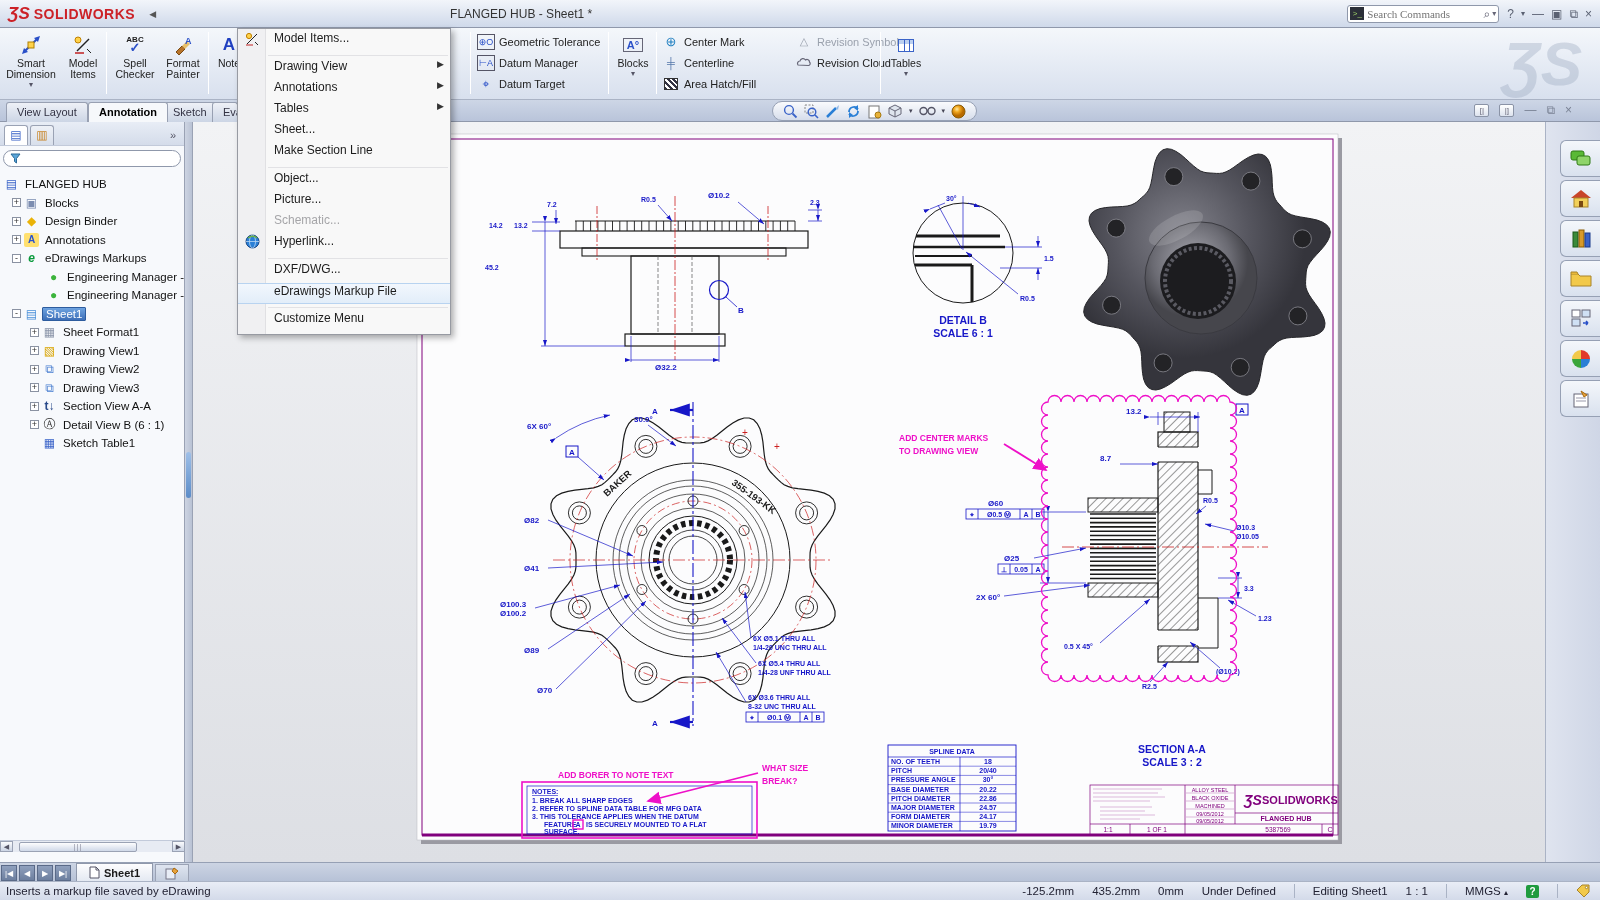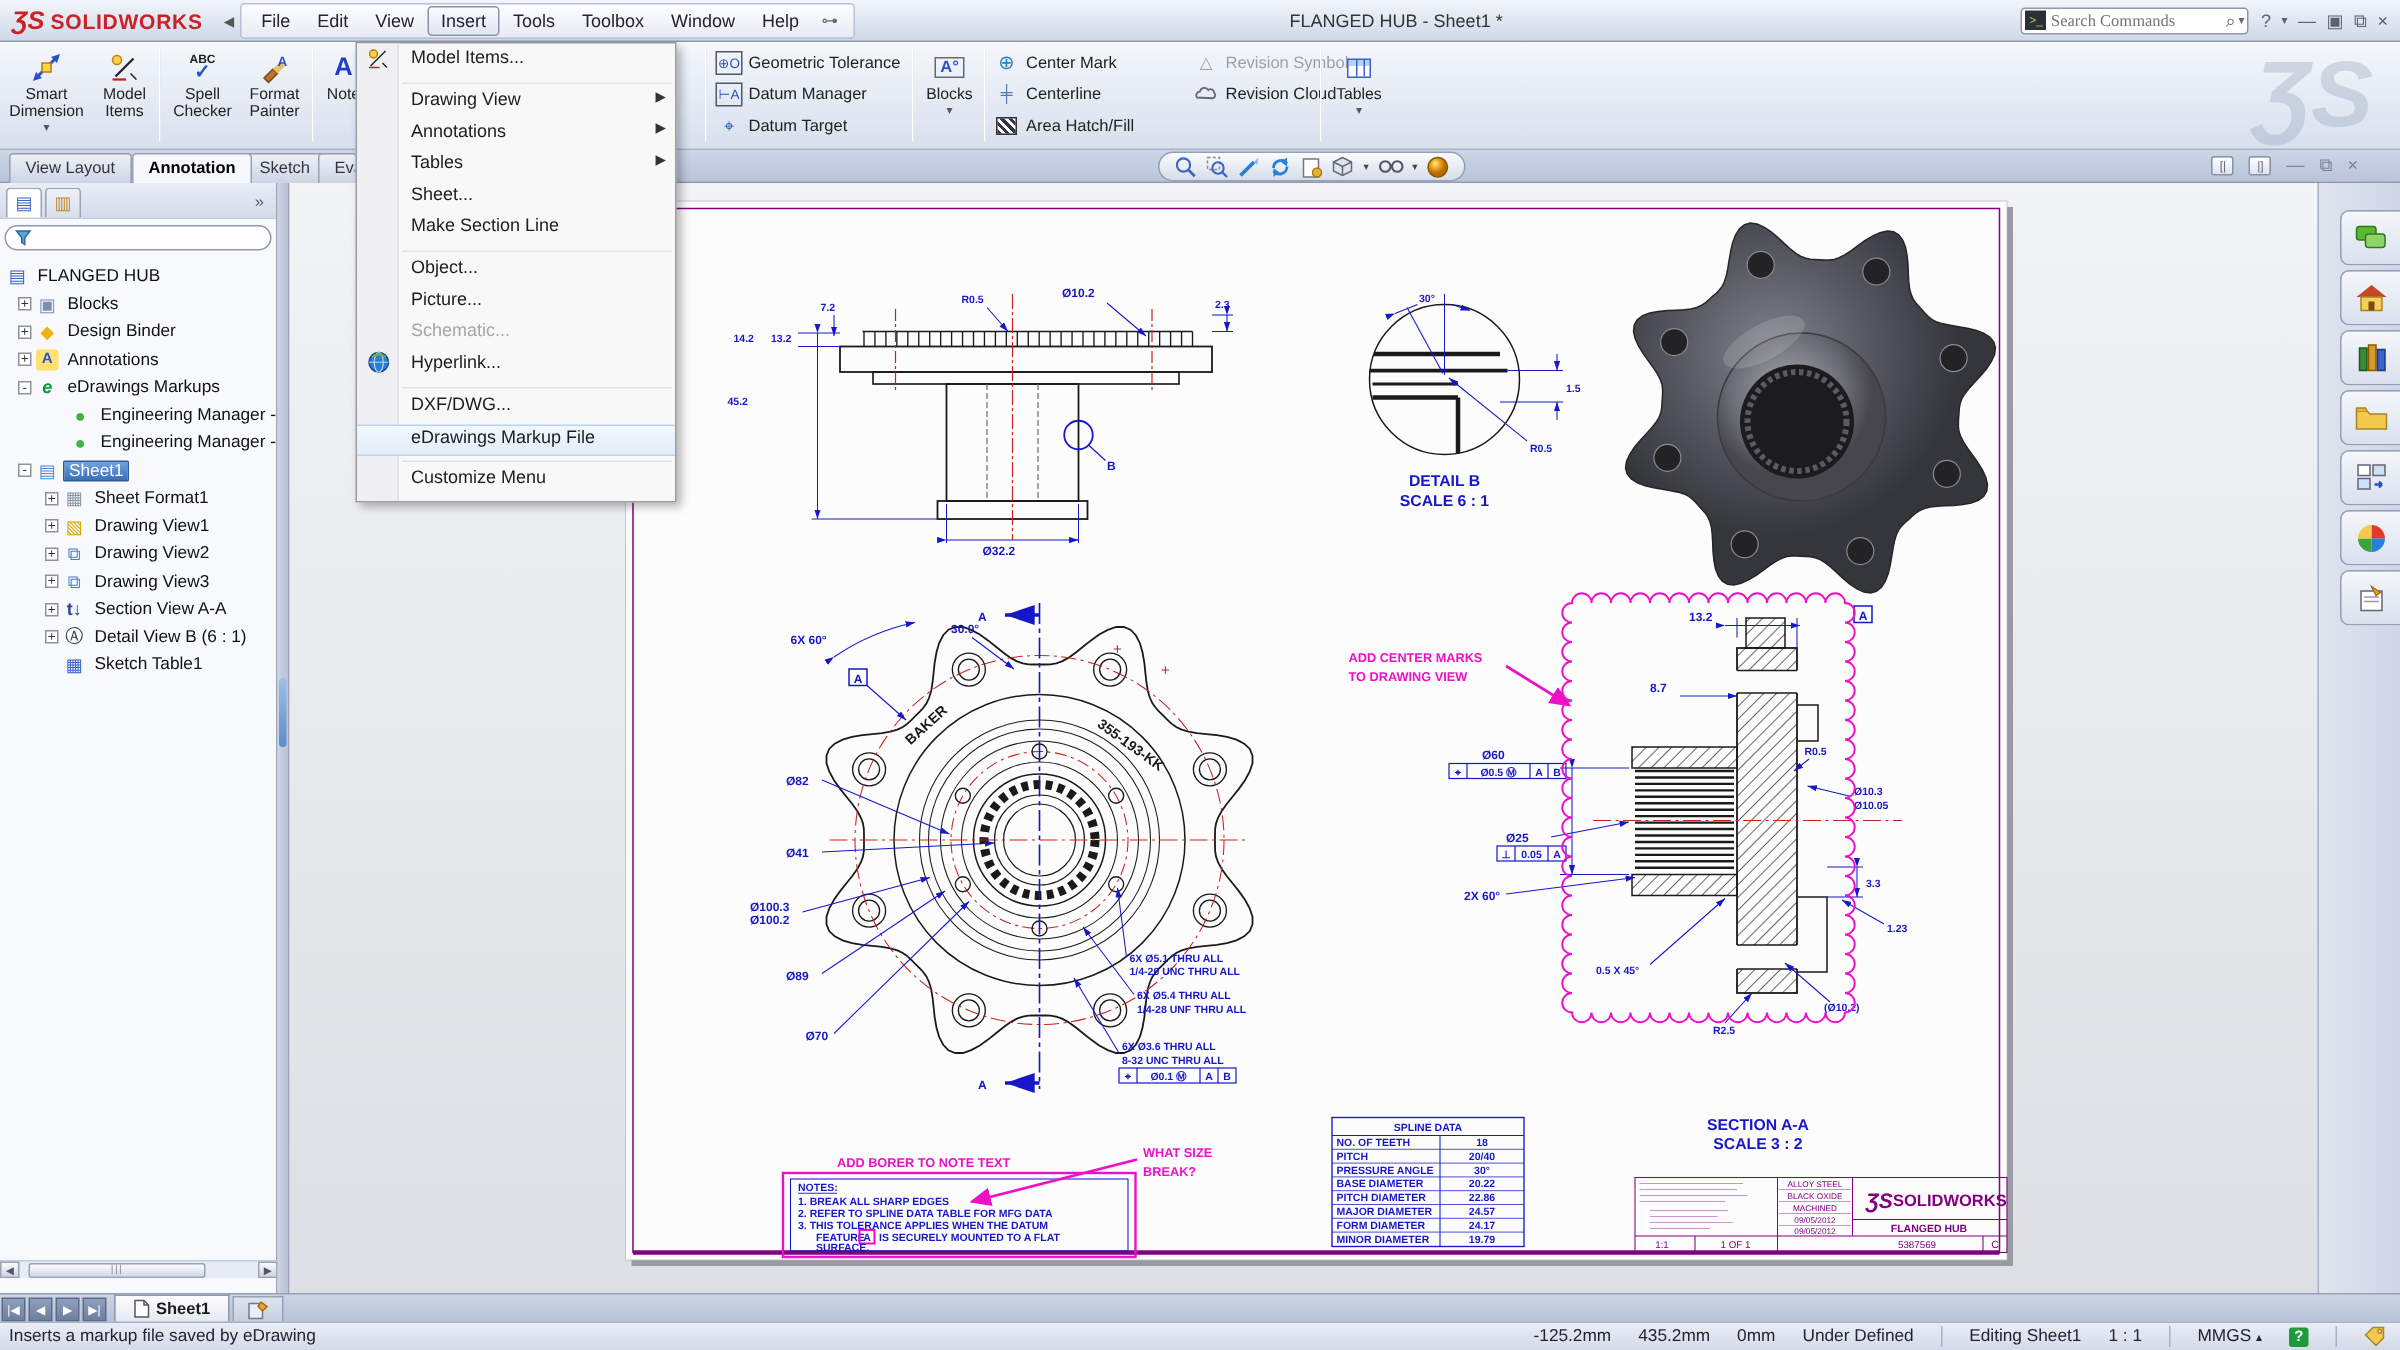--- a/index.html
+++ b/index.html
@@ -101,31 +101,20 @@
 </style>
 </head>
 <body>
 
 <div id="titlebar">
   <div class="brand">
     <span class="mark">ƷS</span>
     <span class="name">SOLIDWORKS</span>
   </div>
   <span class="collapse-arrow">◀</span>
-  <div id="menubar">
-    <span class="menu-item">File</span>
-    <span class="menu-item">Edit</span>
-    <span class="menu-item">View</span>
-    <span class="menu-item active">Insert</span>
-    <span class="menu-item">Tools</span>
-    <span class="menu-item">Toolbox</span>
-    <span class="menu-item">Window</span>
-    <span class="menu-item">Help</span>
-    <span class="pin-icon">⊶</span>
-  </div>
   <span id="doc-title">FLANGED HUB - Sheet1 *</span>
   <div id="search-box">
     <span class="term-icon">&gt;_</span>
     <input placeholder="Search Commands" style="">
     <span class="mag">⌕</span>
     <span class="dd">▾</span>
   </div>
   <div class="win-icons">
     <span>?</span>
     <span style="font-size:8px">▾</span>

